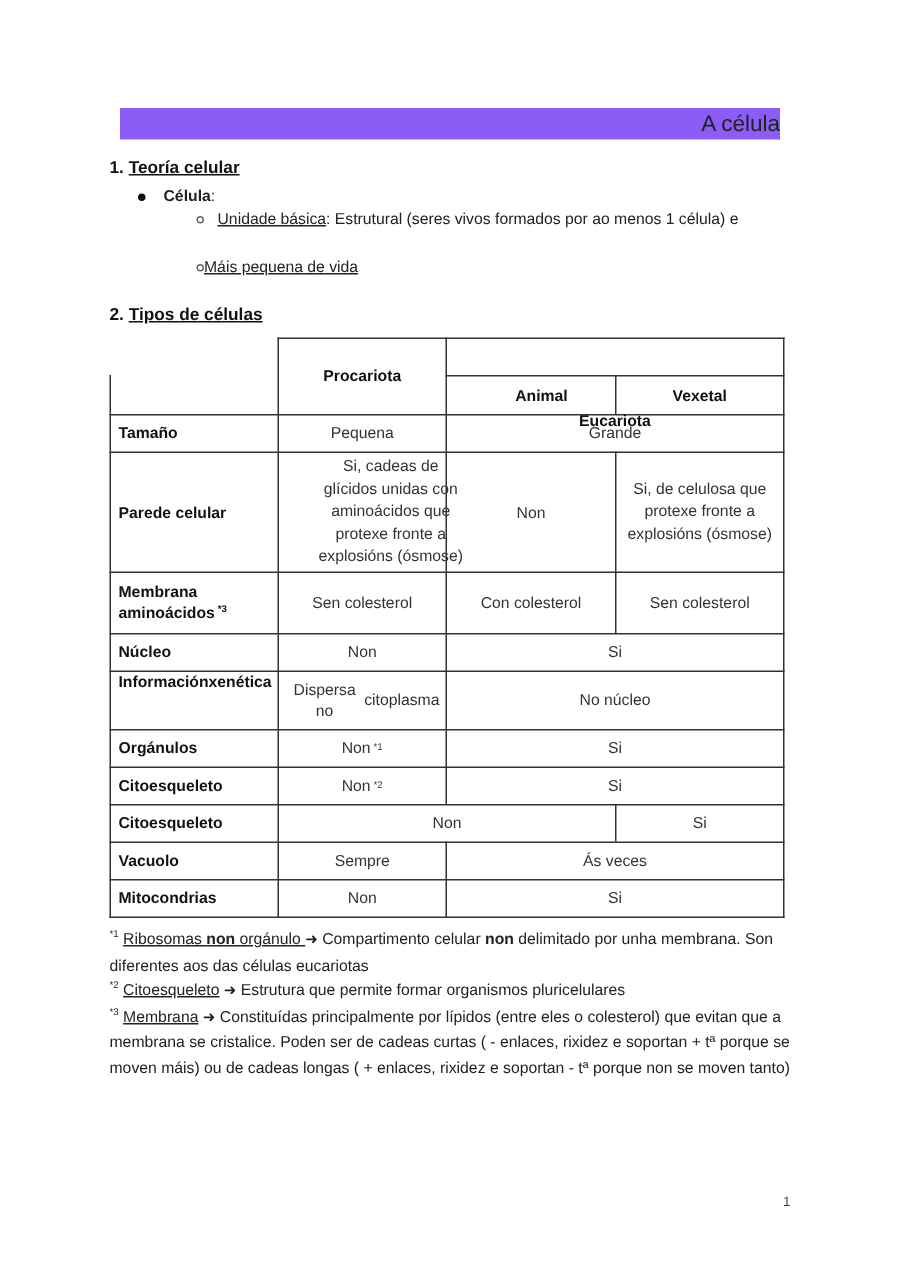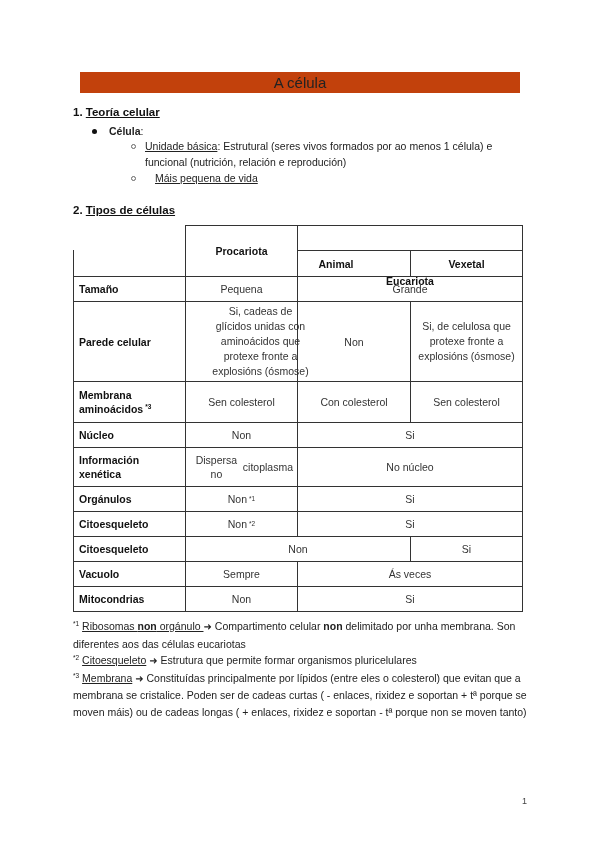--- a/index.html
+++ b/index.html
@@ -1,21 +1,21 @@
 <!DOCTYPE html>
 <html><head>
 <meta charset="utf-8">
 <style>
   * { box-sizing: border-box; margin: 0; padding: 0; }
   html, body { width: 600px; height: 848px; background: #ffffff; overflow: hidden; }
   body { position: relative; font-family: "Liberation Sans", sans-serif; color: #1a1a1a; }
 
   .title-bar {
     position: absolute; left: 80px; top: 72px; width: 440px; height: 21px;
-    background: #c2410c; text-align: center;
+    background: #8b5cf6; text-align: right;
     font-size: 15px; line-height: 21px; color: #222;
   }
 
   .h1 { position: absolute; font-size: 11.5px; font-weight: bold; color: #111; }
   .h1 .u { text-decoration: underline; }
 
   .txt { position: absolute; font-size: 10.5px; line-height: 16px; color: #222; }
   .u { text-decoration: underline; }
   .b { font-weight: bold; }
 
@@ -56,25 +56,24 @@
 </div>
 
 <div class="bullet-dot" style="left:92px; top:129px;"></div>
 <div class="txt" style="left:109px; top:123px;">
   <span class="b">Célula</span><span>:</span>
 </div>
 
 <div class="bullet-circle" style="left:131px; top:144px;"></div>
 <div class="txt" style="left:145px; top:138px; width:380px;">
   <span class="u">Unidade básica</span><span>: Estrutural (seres vivos formados por ao menos 1 célula) e</span><br>
-  <span>funcional (nutrición, relación e reprodución)</span>
 </div>
 
 <div class="bullet-circle" style="left:131px; top:176px;"></div>
-<div class="txt" style="left:155px; top:170px;">
+<div class="txt" style="left:136px; top:170px;">
   <span class="u">Máis pequena de vida</span>
 </div>
 
 <div class="h1" style="left:73px; top:204px;">
   <span>2.</span>
   <span class="u">Tipos de células</span>
 </div>
 
 <div class="tbl">
 
@@ -98,21 +97,21 @@
   <div class="vline" style="left:297px; top:225px; height:311px;"></div>
   <div class="vline" style="left:297px; top:561px; height:51px;"></div>
 
   <div class="vline" style="left:410px; top:250px; height:26px;"></div>
   <div class="vline" style="left:410px; top:301px; height:121px;"></div>
   <div class="vline" style="left:410px; top:536px; height:25px;"></div>
   <div class="vline" style="left:522px; top:225px; height:387px;"></div>
 
   <div class="cell colh" style="left:186px; top:226px; width:111px; height:50px;">Procariota</div>
   <div class="cell colh" style="left:298px; top:226px; width:224px; height:24px;margin-top:43px;">Eucariota</div>
-  <div class="cell colh" style="left:280px; top:251px; width:112px; height:25px;">Animal</div>
+  <div class="cell colh" style="left:305px; top:251px; width:112px; height:25px;">Animal</div>
   <div class="cell colh" style="left:411px; top:251px; width:111px; height:25px;">Vexetal</div>
 
   <div class="cell rowh" style="left:74px; top:277px; width:111px; height:24px;text-align:right;">Tamaño</div>
   <div class="cell" style="left:186px; top:277px; width:111px; height:24px;">Pequena</div>
   <div class="cell" style="left:298px; top:277px; width:224px; height:24px;">Grande</div>
 
   <div class="cell rowh" style="left:74px; top:302px; width:111px; height:79px;">Parede celular</div>
   <div class="cell" style="left:186px; top:302px; width:111px; height:79px; line-height:15px; padding:0 5px;margin-left:19px;">Si, cadeas de glícidos unidas con aminoácidos que protexe fronte a explosións (ósmose)</div>
   <div class="cell" style="left:298px; top:302px; width:112px; height:79px;">Non</div>
   <div class="cell" style="left:411px; top:302px; width:111px; height:79px; line-height:15px; padding:0 2px;">Si, de celulosa que protexe fronte a explosións (ósmose)</div>
@@ -122,21 +121,21 @@
     <span><span>aminoácidos</span><sup class="fn">*3</sup></span>
   </div>
   <div class="cell" style="left:186px; top:382px; width:111px; height:40px;">Sen colesterol</div>
   <div class="cell" style="left:298px; top:382px; width:112px; height:40px;">Con colesterol</div>
   <div class="cell" style="left:411px; top:382px; width:111px; height:40px;">Sen colesterol</div>
 
   <div class="cell rowh" style="left:74px; top:423px; width:111px; height:24px;">Núcleo</div>
   <div class="cell" style="left:186px; top:423px; width:111px; height:24px;">Non</div>
   <div class="cell" style="left:298px; top:423px; width:224px; height:24px;">Si</div>
 
-  <div class="cell rowh" style="left:74px; top:448px; width:111px; height:38px; flex-direction:column; align-items:flex-start; justify-content:center;">
+  <div class="cell rowh" style="left:74px; top:448px; width:111px; height:38px; flex-direction:row; align-items:flex-start; justify-content:center;">
     <span>Información</span>
     <span>xenética</span>
   </div>
   <div class="cell" style="left:186px; top:448px; width:111px; height:38px; flex-direction:row;">
     <span>Dispersa no</span>
     <span>citoplasma</span>
   </div>
   <div class="cell" style="left:298px; top:448px; width:224px; height:38px;">No núcleo</div>
 
   <div class="cell rowh" style="left:74px; top:487px; width:111px; height:24px;">Orgánulos</div>

